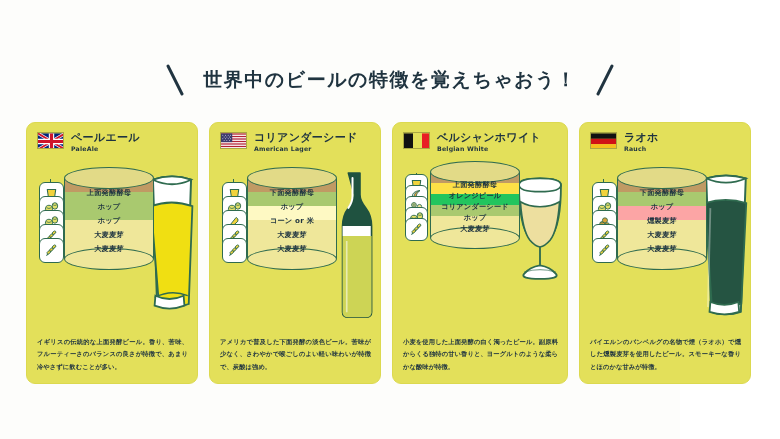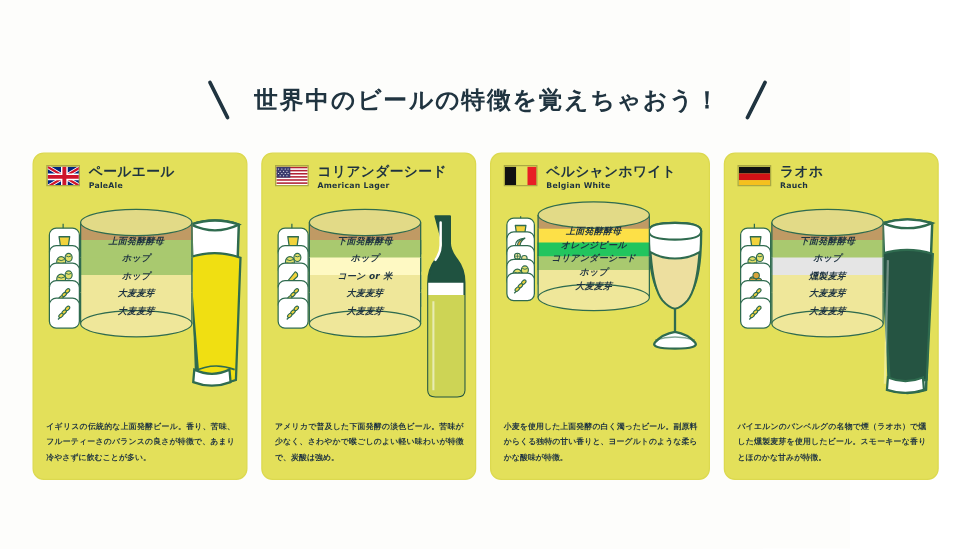--- a/index.html
+++ b/index.html
@@ -54,21 +54,21 @@
   .name-jp {
     font-size: 11px; font-weight: bold; color: #1e3340;
     letter-spacing: .3px; display: block; white-space: nowrap;
   }
   .name-en {
     font-size: 6.2px; font-weight: bold; color: #1e3340;
     letter-spacing: .2px; display: block; margin-top: 3px; white-space: nowrap;
   }
 
   
-  .barrel { position: absolute; left: 37px; top: 44px; width: 90px; z-index: 4; font-style: italic; }
+  .barrel { position: absolute; left: 37px; top: 44px; width: 90px; z-index: 4; }
   .barrel.six { top: 38px; }
   .bar-top {
     width: 90px; height: 22px; border-radius: 50%;
     background: #e2da87; border: 1.3px solid #2f6b4f; position: relative;
     z-index: 3;
   }
   .layer {
     position: relative; width: 90px; height: 25px; margin-top: -11px;
     border-left: 1.3px solid #2f6b4f; border-right: 1.3px solid #2f6b4f;
     display: flex; align-items: center; justify-content: center;
@@ -442,21 +442,21 @@
          <div class="badge">
               <svg width="17" height="17" viewBox="0 0 20 20">
       <ellipse cx="7" cy="11" rx="4.2" ry="4.8" fill="#e4e06a" stroke="#2f6b4f" stroke-width="1.1"></ellipse>
       <path d="M4 9 q3 2 6 0 M4 12 q3 2 6 0" stroke="#2f6b4f" stroke-width=".9" fill="none"></path>
       <ellipse cx="14" cy="7" rx="3.3" ry="3.8" fill="#e4e06a" stroke="#2f6b4f" stroke-width="1.1"></ellipse>
       <path d="M11.6 5.6 q2.4 1.6 4.8 0" stroke="#2f6b4f" stroke-width=".9" fill="none"></path>
     </svg>
             </div>
          <span class="ltxt">ホップ</span>
        </div>
-          <div class="layer" style="background:#e5e5e5">
+          <div class="layer" style="background:#fca5a5">
          <div class="lcap" style="background:#efe79a"></div>
          <div class="badge">
               <svg width="17" height="17" viewBox="0 0 20 20">
       <circle cx="7.5" cy="12" r="3.2" fill="#d9a33a" stroke="#2f6b4f" stroke-width="1"></circle>
       <circle cx="13" cy="13" r="2.8" fill="#d9a33a" stroke="#2f6b4f" stroke-width="1"></circle>
       <circle cx="10.5" cy="7.5" r="3" fill="#d9a33a" stroke="#2f6b4f" stroke-width="1"></circle>
       <path d="M5 10 q2 1 4 0 M11 12 q2 1 3.5 0" stroke="#2f6b4f" stroke-width=".7" fill="none"></path>
     </svg>
             </div>
          <span class="ltxt">燻製麦芽</span>

